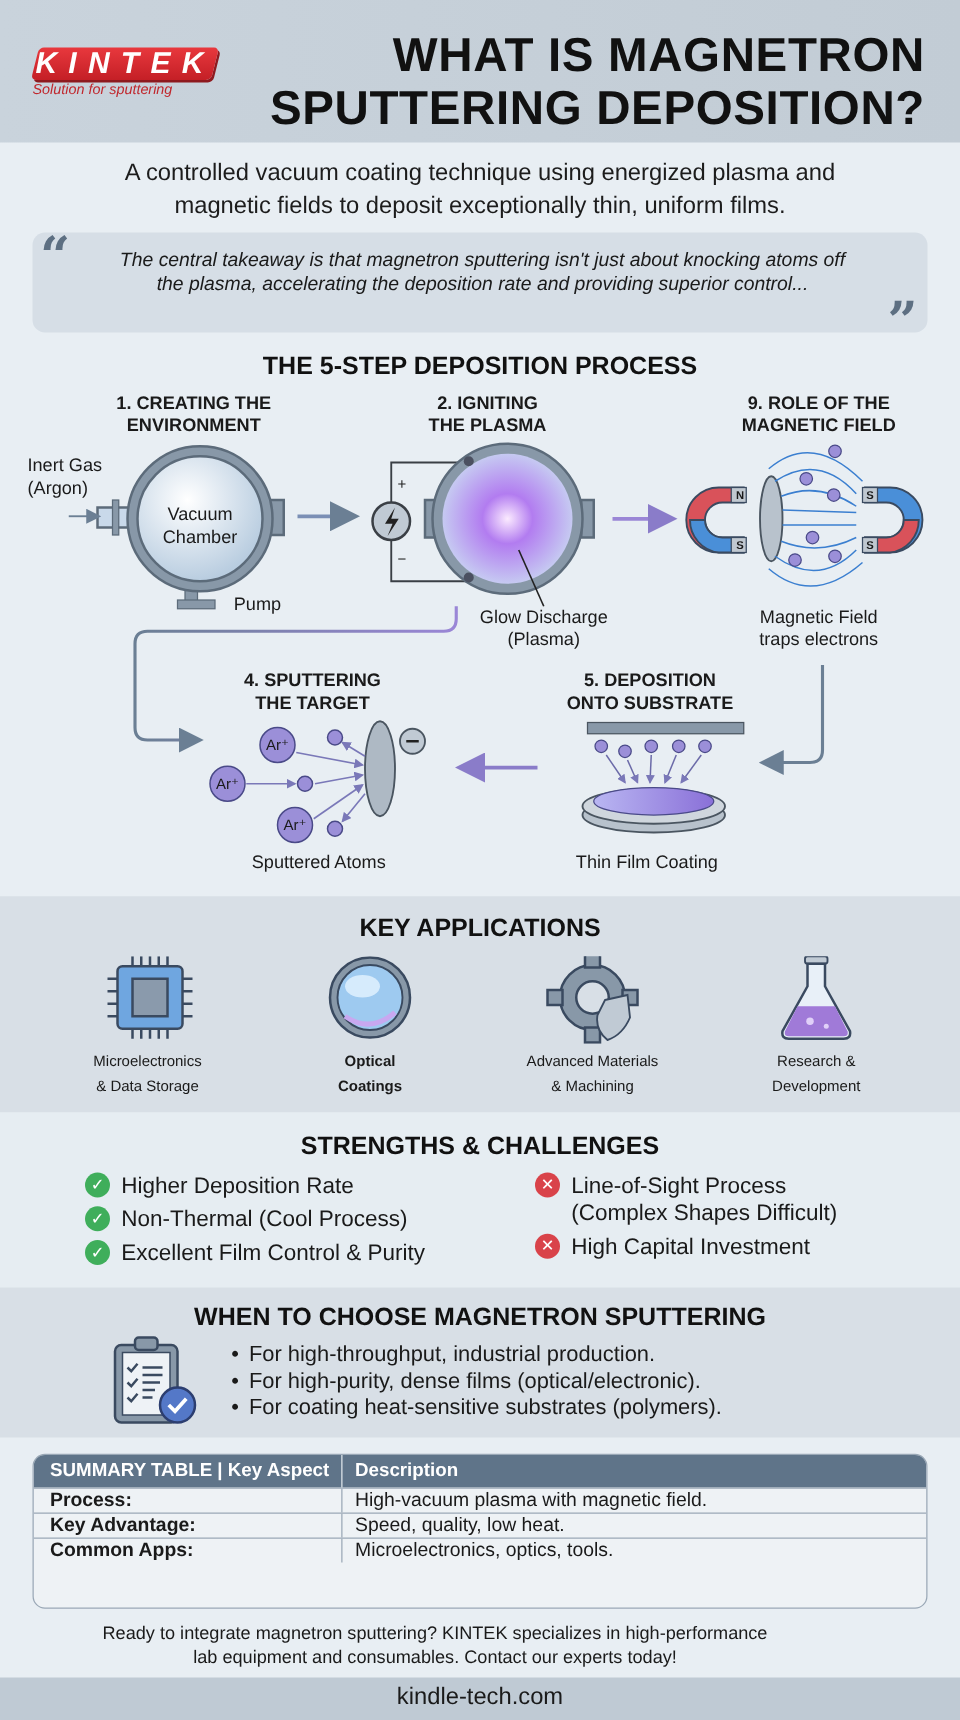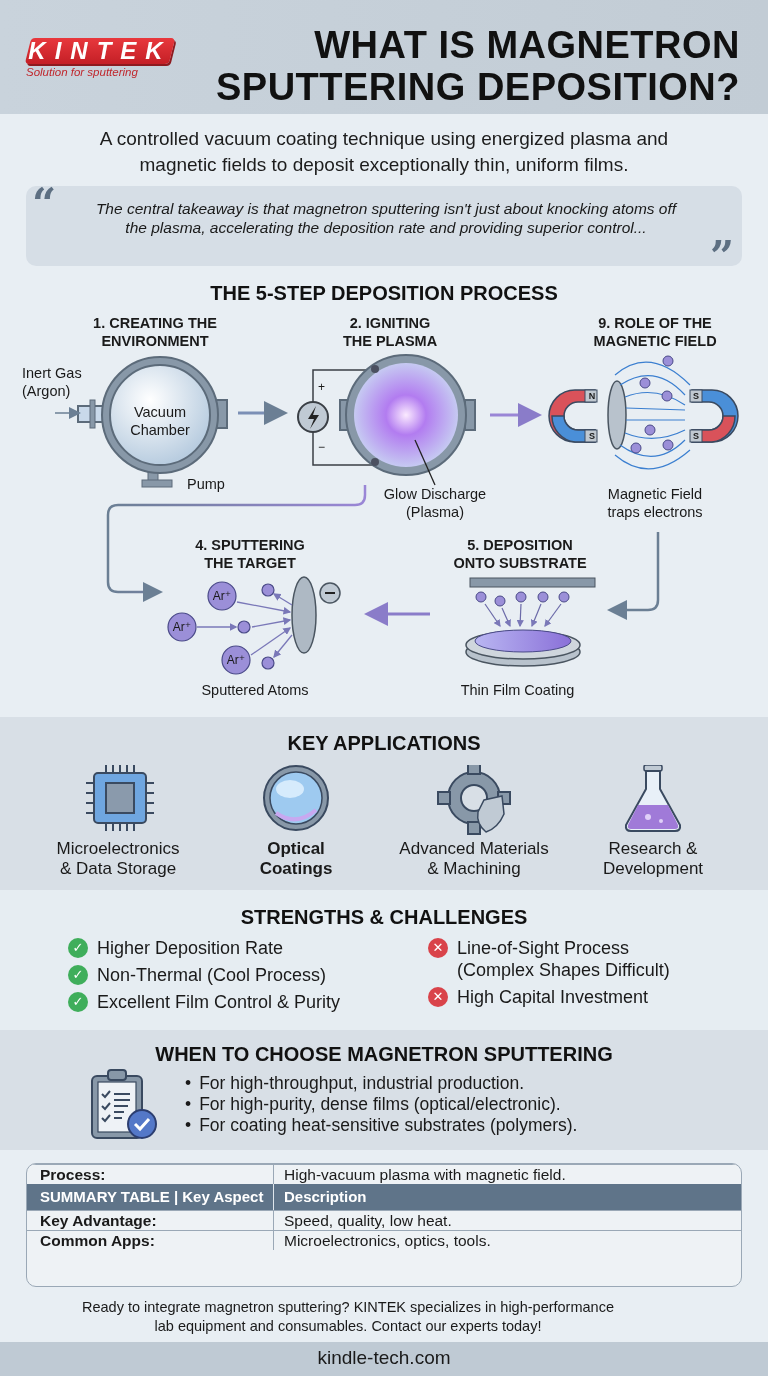--- a/index.html
+++ b/index.html
@@ -23,21 +23,21 @@
 
   .sec-title { left:0; width:768px; text-align:center; font-weight:bold; font-size:20px; color:#111; }
   .step-title { text-align:center; font-weight:bold; font-size:14.5px; line-height:18px; color:#1a1a1a; }
   .lbl { text-align:center; font-size:14.5px; line-height:18px; color:#1a1a1a; }
 
   .band-apps { left:0; top:717px; width:768px; height:173px; background:#d8dfe6; }
   .band-sc { left:0; top:890px; width:768px; height:140px; background:#e6edf2; }
   .band-when { left:0; top:1030px; width:768px; height:120px; background:#d8dfe6; }
   .band-foot { left:0; top:1342px; width:768px; height:34px; background:#bfcad4; }
 
-  .app-lbl { width:180px; text-align:center; font-size:17px; line-height:20px; color:#1a1a1a; }
+  .app-lbl { width:180px; text-align:center; font-size:12px; line-height:20px; color:#1a1a1a; }
 
   .sc-item { font-size:18px; line-height:22px; color:#1a1a1a; display:flex; align-items:flex-start; }
   .ico-ok, .ico-bad { width:20px; height:20px; border-radius:50%; color:#fff; font-size:13px; font-weight:bold; text-align:center; line-height:20px; margin-right:9px; margin-top:1px; flex:none; }
   .ico-ok { background:#3fae5b; }
   .ico-bad { background:#d9434a; }
 
   .when-item { font-size:17.5px; line-height:21px; color:#1a1a1a; }
   .when-item::before { content:"•"; margin-right:8px; }
 
   .table { left:26px; top:1163px; width:716px; height:124px; border:1px solid #9aa8b6; border-radius:10px; overflow:hidden; background:#eef2f5; }
@@ -379,27 +379,27 @@
   <circle cx="54" cy="56" r="14" fill="#5478c8" stroke="#2c3e70" stroke-width="2"></circle>
   <path d="M47,56 l5,5 l9,-10" stroke="#fff" stroke-width="3" fill="none"></path>
 </svg>
 <div class="abs" style="left:185px;top:1073px;">
   <div class="when-item">For high-throughput, industrial production.</div>
   <div class="when-item">For high-purity, dense films (optical/electronic).</div>
   <div class="when-item">For coating heat-sensitive substrates (polymers).</div>
 </div>
 
 <div class="abs table">
+  <div class="trow head">
+    <div class="tc1">SUMMARY TABLE | Key Aspect</div>
+    <div class="tc2">Description</div>
+  </div>
   <div class="trow">
     <div class="tc1">Process:</div>
     <div class="tc2">High-vacuum plasma with magnetic field.</div>
-  </div>
-  <div class="trow head">
-    <div class="tc1">SUMMARY TABLE | Key Aspect</div>
-    <div class="tc2">Description</div>
   </div>
   <div class="trow">
     <div class="tc1">Key Advantage:</div>
     <div class="tc2">Speed, quality, low heat.</div>
   </div>
   <div class="trow">
     <div class="tc1">Common Apps:</div>
     <div class="tc2">Microelectronics, optics, tools.</div>
   </div>
 </div>

